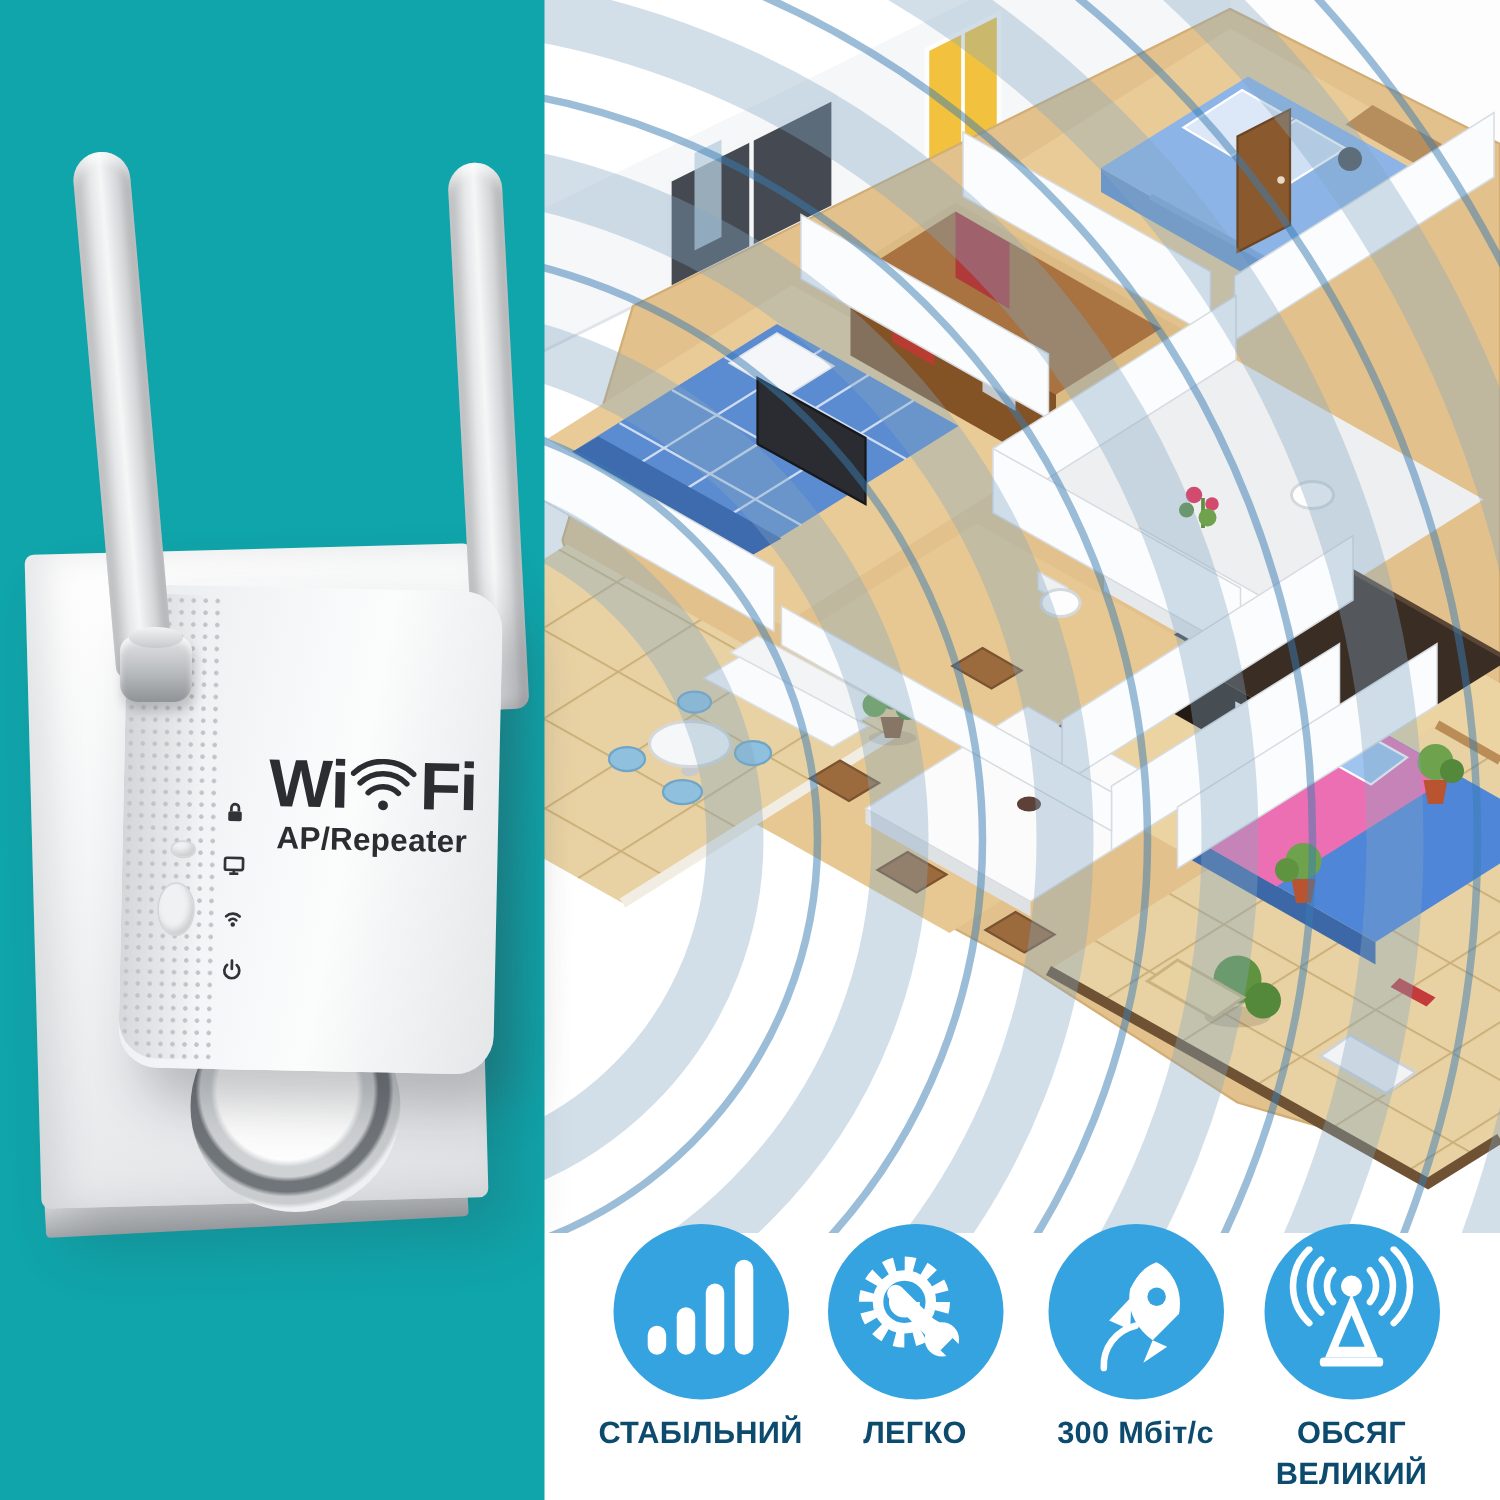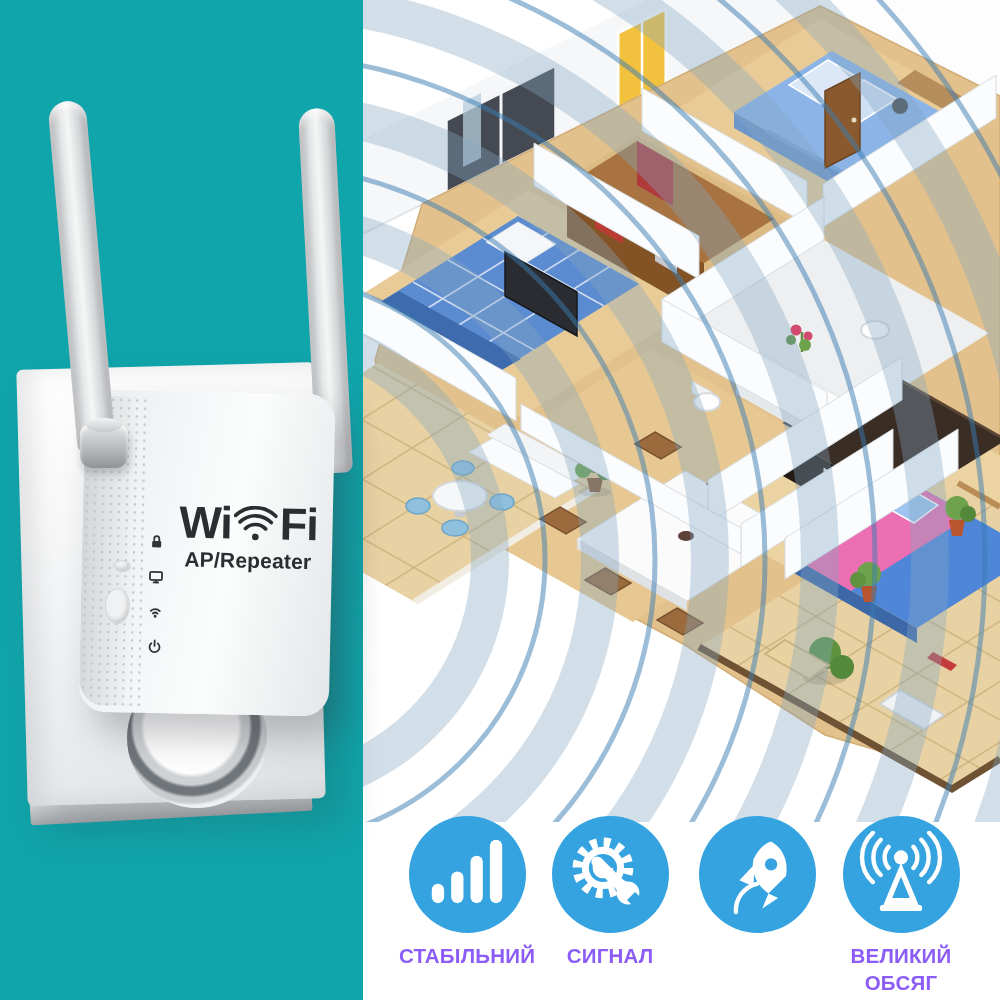--- a/index.html
+++ b/index.html
@@ -53,21 +53,21 @@
   .logo-sub { font-size:21px; font-weight:700; margin-top:3px; letter-spacing:.2px; }
   .led-col { position:absolute; left:66px; top:142px; display:flex; flex-direction:column; gap:18px; color:#303337; }
   .led-col svg { width:17px; height:17px; }
 
   
   .features { position:absolute; left:360px; top:812px; width:640px; height:188px; z-index:4; }
   .feature { position:absolute; width:160px; text-align:center; }
   .feature .disc { width:117px; height:117px; border-radius:50%; background:var(--accent,#35a3e0);
       margin:0 auto; display:flex; align-items:center; justify-content:center; }
   .feature .disc svg { width:88px; height:88px; }
-  .feature .lbl { margin-top:9px; font-size:20.5px; font-weight:700; color:#8b5cf6; line-height:1.32; letter-spacing:.2px; }
+  .feature .lbl { margin-top:9px; font-size:20.5px; font-weight:700; color:#0c4a6e; line-height:1.32; letter-spacing:.2px; }
   .feature .lbl span { display:block; }
   .f0 { left:27px; top:4px; }
   .f1 { left:170px; top:4px; }
   .f2 { left:317px; top:4px; }
   .f3 { left:461px; top:4px; }
 </style>
 </head>
 <body>
 
 <div class="canvas">
@@ -336,33 +336,37 @@
             <circle cx="42" cy="42" r="9" stroke-width="5.5" stroke-dasharray="40 17"></circle>
           </g>
           <g transform="rotate(135 52 52)">
             <rect x="45.5" y="30" width="13" height="52" rx="6.5" fill="#ffffff"></rect>
             <circle cx="52" cy="26" r="13" fill="#ffffff"></circle>
             <rect x="45.5" y="8" width="13" height="13" fill="#35a3e0"></rect>
           </g>
         </svg>
       </div>
       <div class="lbl">
-        <span>СИГНАЛ</span>
+        <span>ЛЕГКО</span>
       </div>
     </div>
 
     <div class="feature f2">
       <div class="disc">
         <svg viewBox="0 0 100 100">
           <path d="M66 12 C79 19 86 34 83 51 L63 71 C49 61 43 46 46 32 C51 22 57 15 66 12 Z" fill="#ffffff"></path>
           <circle cx="66" cy="38" r="7" fill="#35a3e0"></circle>
           <path d="M47 38 L30 56 L46 63 Z" fill="#ffffff"></path>
           <path d="M63 71 L56 88 L74 76 Z" fill="#ffffff"></path>
           <path d="M26 92 A31 31 0 0 1 50 60" fill="none" stroke="#ffffff" stroke-width="5" stroke-linecap="round"></path>
         </svg>
+      </div>
+      <div class="lbl">
+        <span>300 Мбіт/с</span>
+        <span></span>
       </div>
     </div>
 
     <div class="feature f3">
       <div class="disc">
         <svg viewBox="0 0 100 100">
           <circle cx="50" cy="30" r="8" fill="#ffffff"></circle>
           <path d="M50 36 L30 84 L70 84 Z" fill="#ffffff"></path>
           <path d="M50 52 L40 76 L60 76 Z" fill="#35a3e0"></path>
           <rect x="26" y="84" width="48" height="7" rx="3" fill="#ffffff"></rect>
@@ -370,19 +374,19 @@
             <path d="M36 18 A18 18 0 0 0 36 42"></path>
             <path d="M27 10 A28 28 0 0 0 27 50"></path>
             <path d="M18 2  A38 38 0 0 0 18 58"></path>
             <path d="M64 18 A18 18 0 0 1 64 42"></path>
             <path d="M73 10 A28 28 0 0 1 73 50"></path>
             <path d="M82 2  A38 38 0 0 1 82 58"></path>
           </g>
         </svg>
       </div>
       <div class="lbl">
+        <span>ОБСЯГ</span>
         <span>ВЕЛИКИЙ</span>
-        <span>ОБСЯГ</span>
       </div>
     </div>
 
   </div>
 </div>
 
 </body></html>

